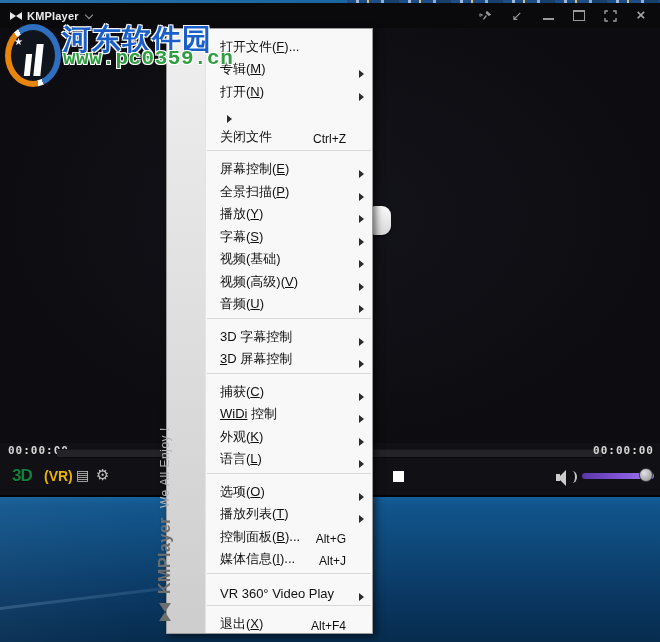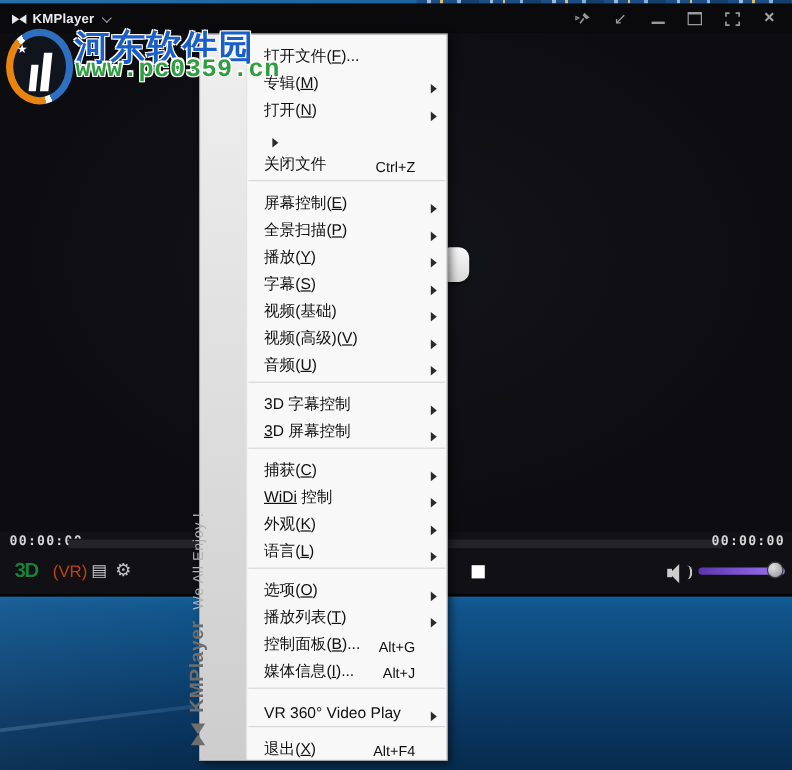--- a/index.html
+++ b/index.html
@@ -58,21 +58,21 @@
   
   .time{position:absolute;top:441px;font-family:"DejaVu Sans Mono",monospace;
     font-size:11px;font-weight:bold;color:#d6d6d6;letter-spacing:1px;}
   .time-left{left:8px;}
   .time-right{right:6px;}
   .seek-track{position:absolute;left:57px;right:58px;top:446px;height:7px;
     background:#232328;border-top:1px solid #17171a;border-bottom:1px solid #0a0a0c;}
   
   .btn-3d{position:absolute;left:12px;top:463px;font-size:17px;font-weight:bold;
     color:#15803d;letter-spacing:-1px;text-shadow:0 1px 0 #000;}
-  .btn-vr{position:absolute;left:44px;top:465px;font-size:14px;font-weight:normal;color:#c2410c;}
+  .btn-vr{position:absolute;left:44px;top:465px;font-size:14px;font-weight:bold;color:#eab308;}
   .btn-playlist{position:absolute;left:76px;top:464px;font-size:14px;color:#c6c6c6;}
   .btn-gear{position:absolute;left:96px;top:463px;font-size:15px;color:#c2c2c2;}
   .btn-stop{position:absolute;left:393px;top:468px;width:11px;height:11px;background:#ffffff;}
   .spk{position:absolute;left:556px;top:466px;width:22px;height:16px;}
   .spk-body{position:absolute;left:0;top:5px;width:4px;height:7px;background:#cccccc;}
   .spk-cone{position:absolute;left:2px;top:1px;width:0;height:0;
     border-top:8px solid transparent;border-bottom:8px solid transparent;border-right:8px solid #cccccc;}
   .spk-wave{position:absolute;left:12px;top:2px;width:7px;height:12px;
     border-right:2px solid #c4c4c4;border-radius:50%;}
   .vol-track{position:absolute;left:582px;top:470px;width:72px;height:6px;border-radius:3px;

